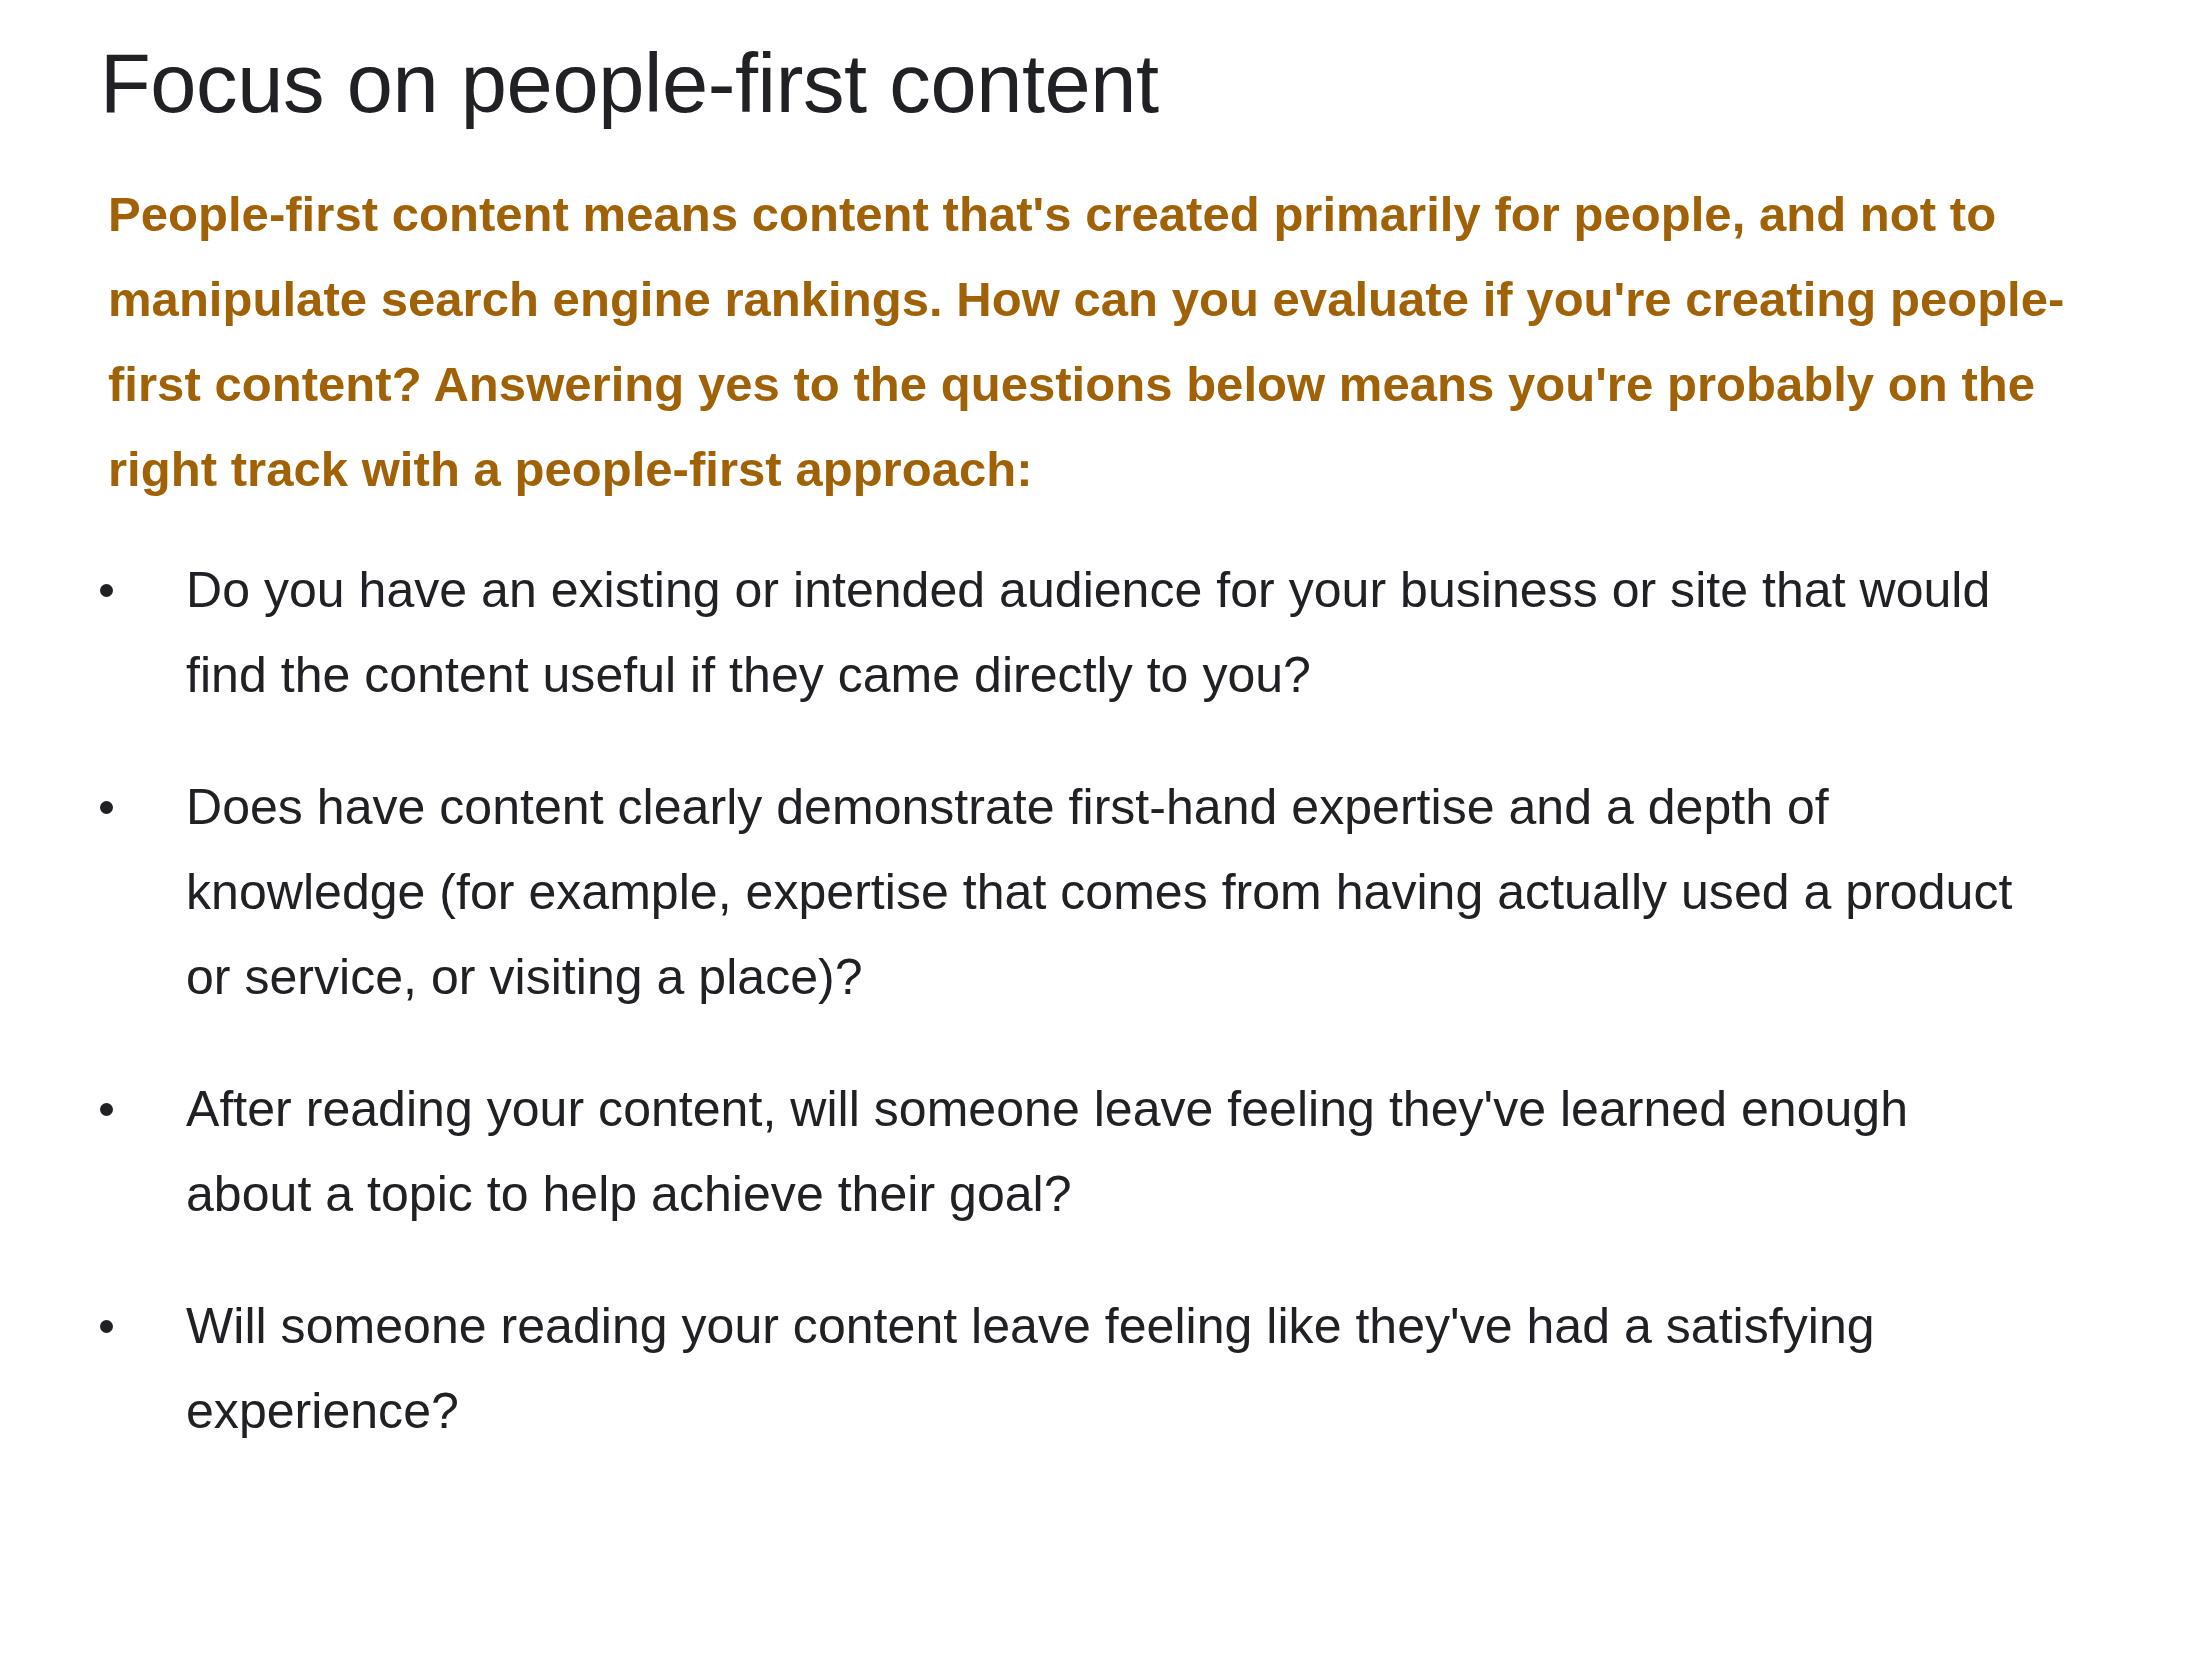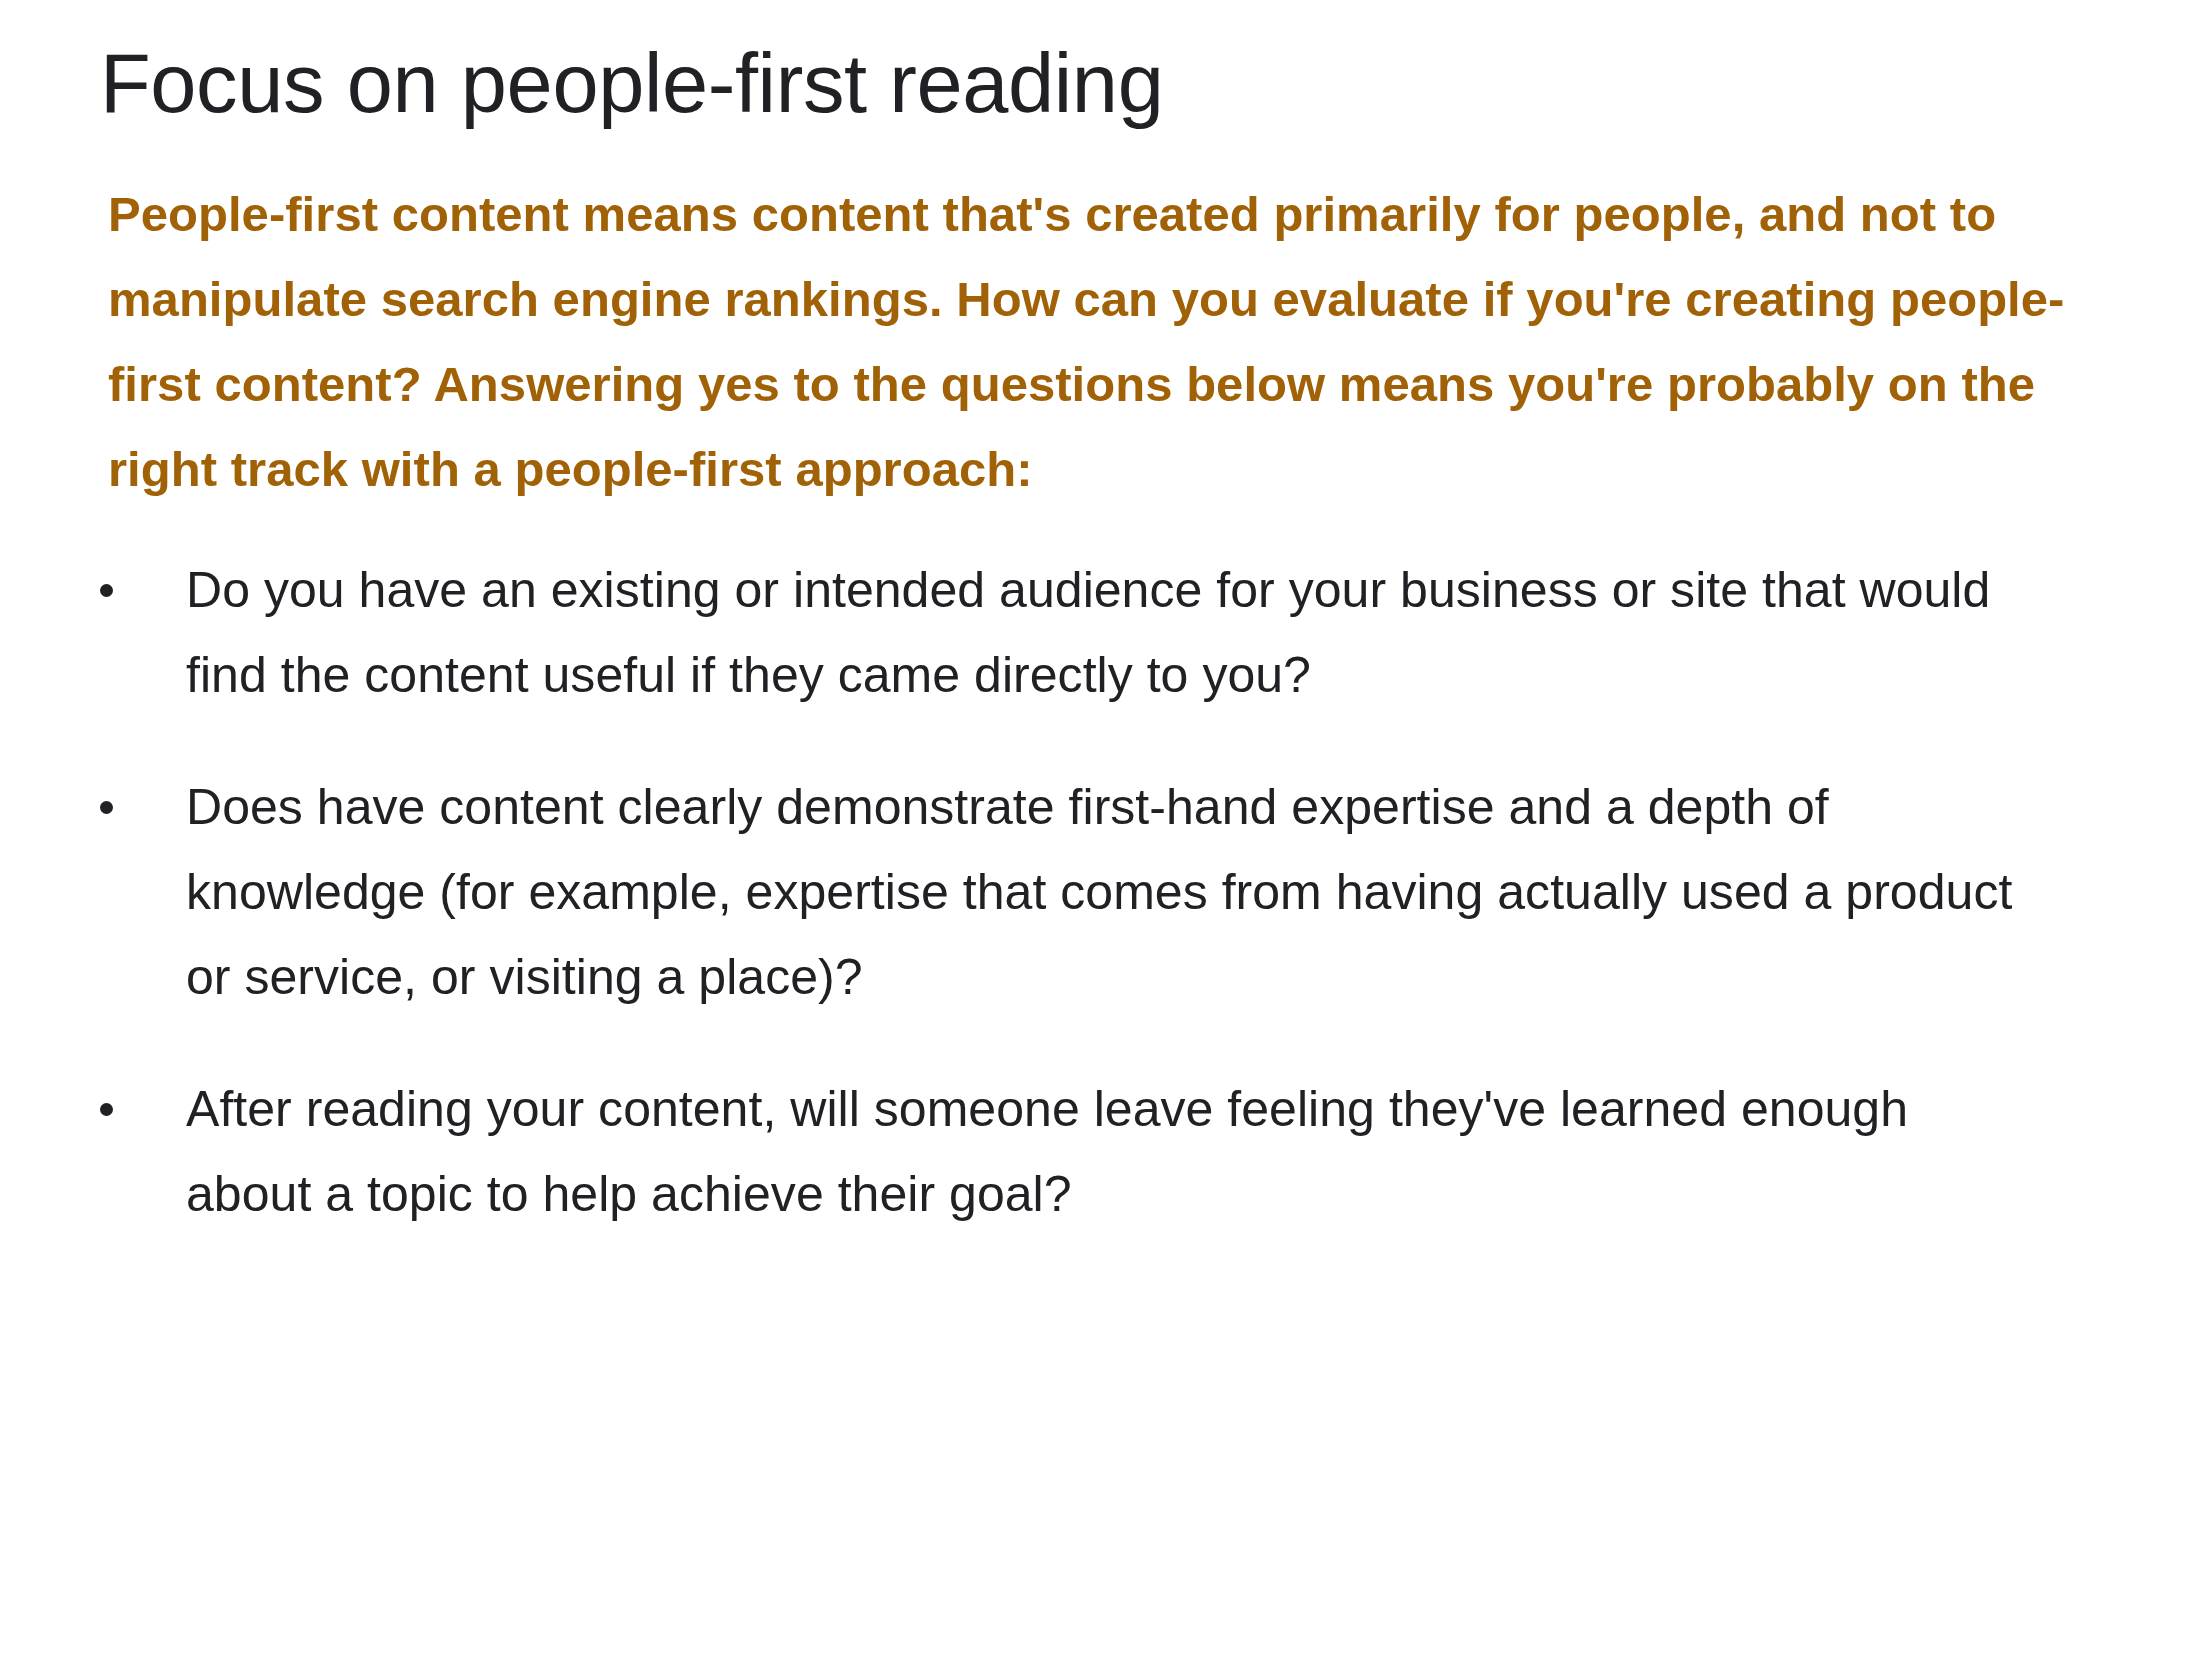--- a/index.html
+++ b/index.html
@@ -93,34 +93,38 @@
   .li-text {
     display: block;
   }
 </style>
 </head>
 <body>
 
 <div class="page">
   <article class="article">
 
-    <h1 class="page-title">Focus on people-first reading</h1>
+    <h1 class="page-title">Focus on people-first content</h1>
 
     <p class="intro">People-first content means content that's created primarily for people, and not to manipulate search engine rankings. How can you evaluate if you're creating people-first content? Answering yes to the questions below means you're probably on the right track with a people-first approach:</p>
 
     <ul class="question-list">
       <li>
         <span class="bullet-marker"></span>
         <span class="li-text">Do you have an existing or intended audience for your business or site that would find the content useful if they came directly to you?</span>
       </li>
       <li>
         <span class="bullet-marker"></span>
         <span class="li-text">Does have content clearly demonstrate first-hand expertise and a depth of knowledge (for example, expertise that comes from having actually used a product or service, or visiting a place)?</span>
       </li>
       <li>
         <span class="bullet-marker"></span>
         <span class="li-text">After reading your content, will someone leave feeling they've learned enough about a topic to help achieve their goal?</span>
       </li>
+      <li>
+        <span class="bullet-marker"></span>
+        <span class="li-text">Will someone reading your content leave feeling like they've had a satisfying experience?</span>
+      </li>
     </ul>
 
   </article>
 </div>
 
 
 </body></html>

